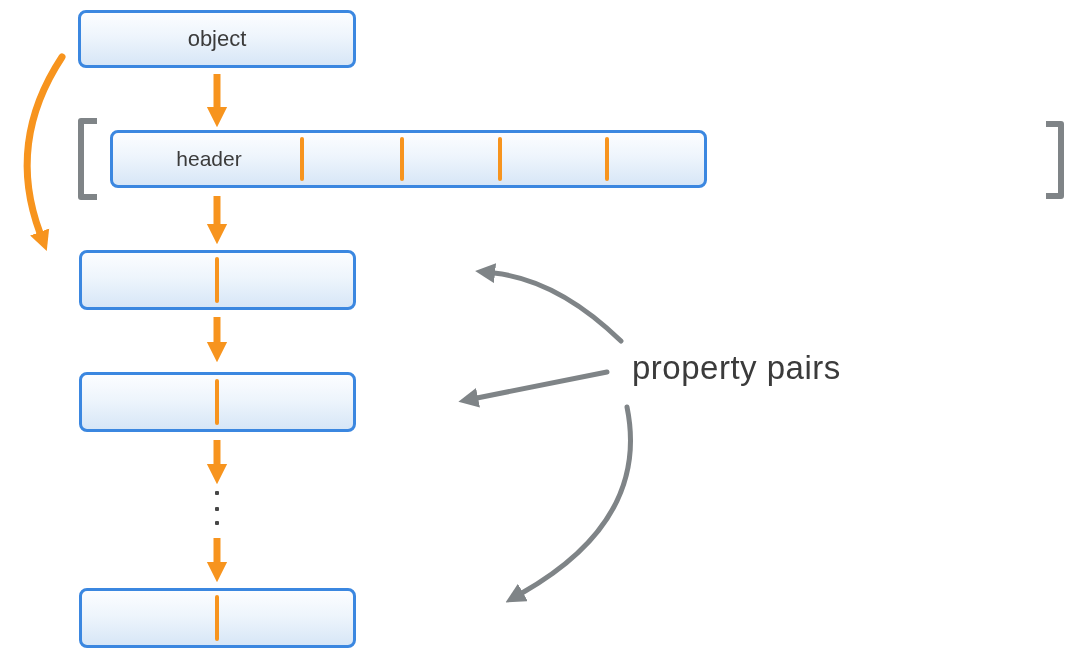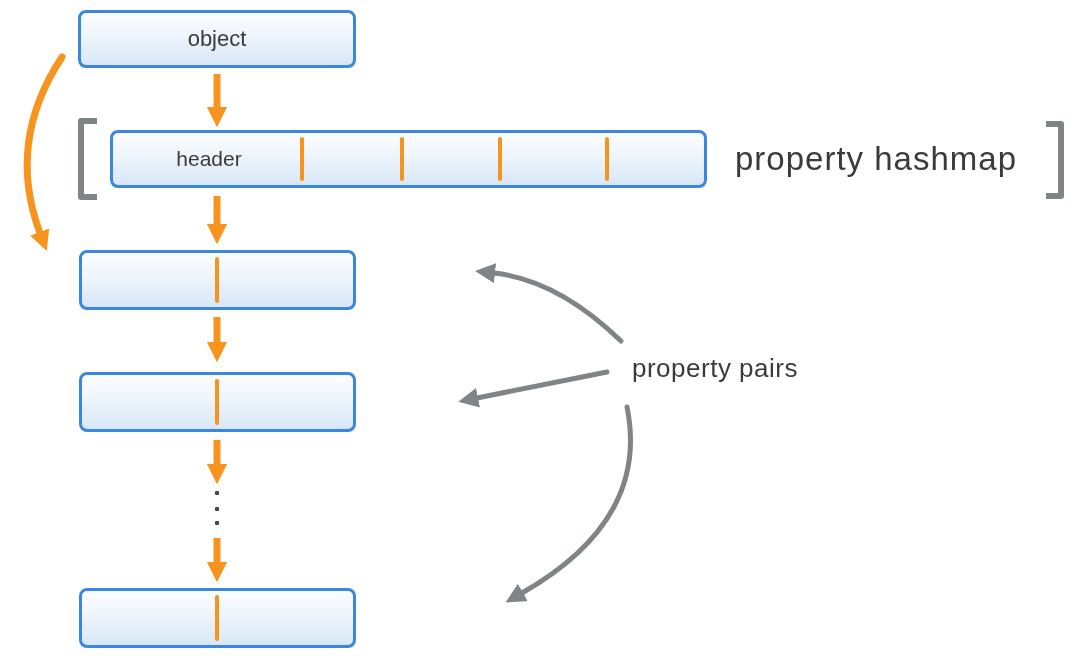--- a/index.html
+++ b/index.html
@@ -79,21 +79,21 @@
     left: 735px; top: 130px;
     height: 58px;
     line-height: 58px;
     font-size: 33px;
     letter-spacing: 1px;
   }
   .cap-pairs {
     left: 632px; top: 350px;
     height: 36px;
     line-height: 36px;
-    font-size: 26px;
+    font-size: 33px;
     letter-spacing: 0.5px;
   }
   .ellipsis {
     position: absolute;
     left: 215px; top: 491px;
     width: 4px; height: 36px;
   }
   .dot {
     position: absolute;
     left: 0;
@@ -139,21 +139,20 @@
     <span>object</span>
   </div>
 
   <div class="box hdr-box">
     <span class="hdr-label">header</span>
     <span class="slot-div sd1"></span>
     <span class="slot-div sd2"></span>
     <span class="slot-div sd3"></span>
     <span class="slot-div sd4"></span>
   </div>
-  <div class="caption cap-hashmap">property hashmap</div>
 
   <div class="box pair-box pb1">
     <span class="pair-div"></span>
   </div>
   <div class="box pair-box pb2">
     <span class="pair-div"></span>
   </div>
 
   <div class="ellipsis">
     <span class="dot d1"></span>

